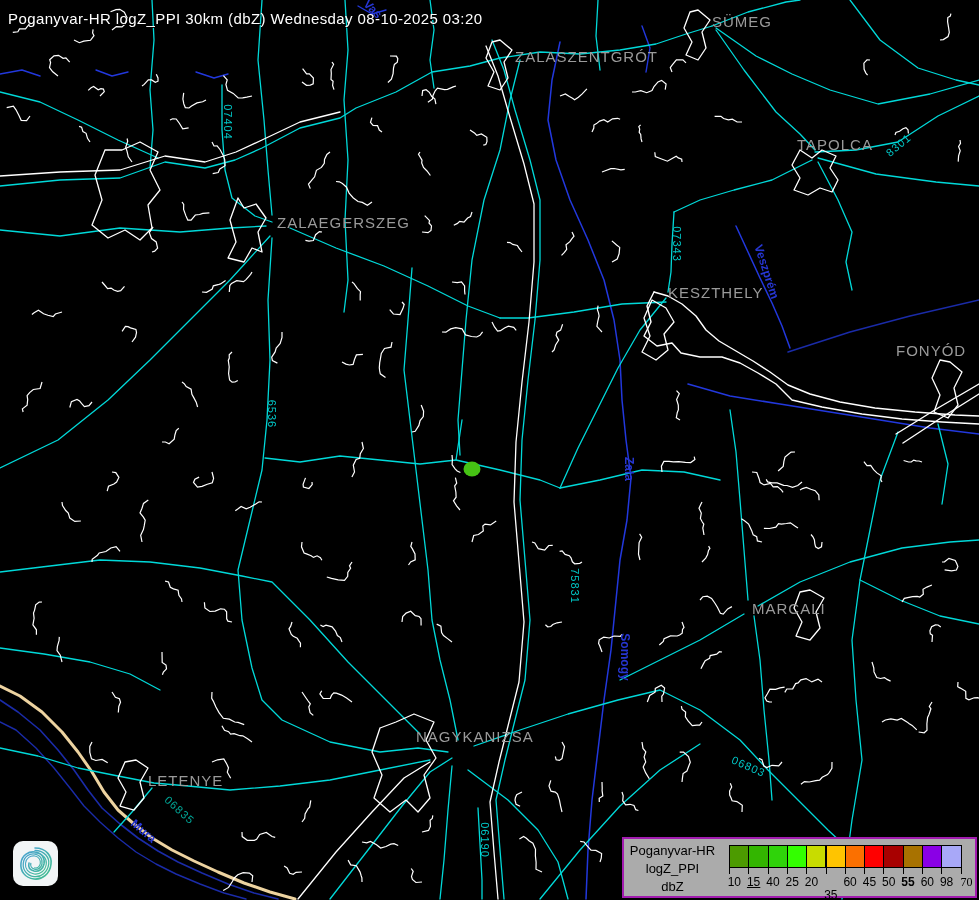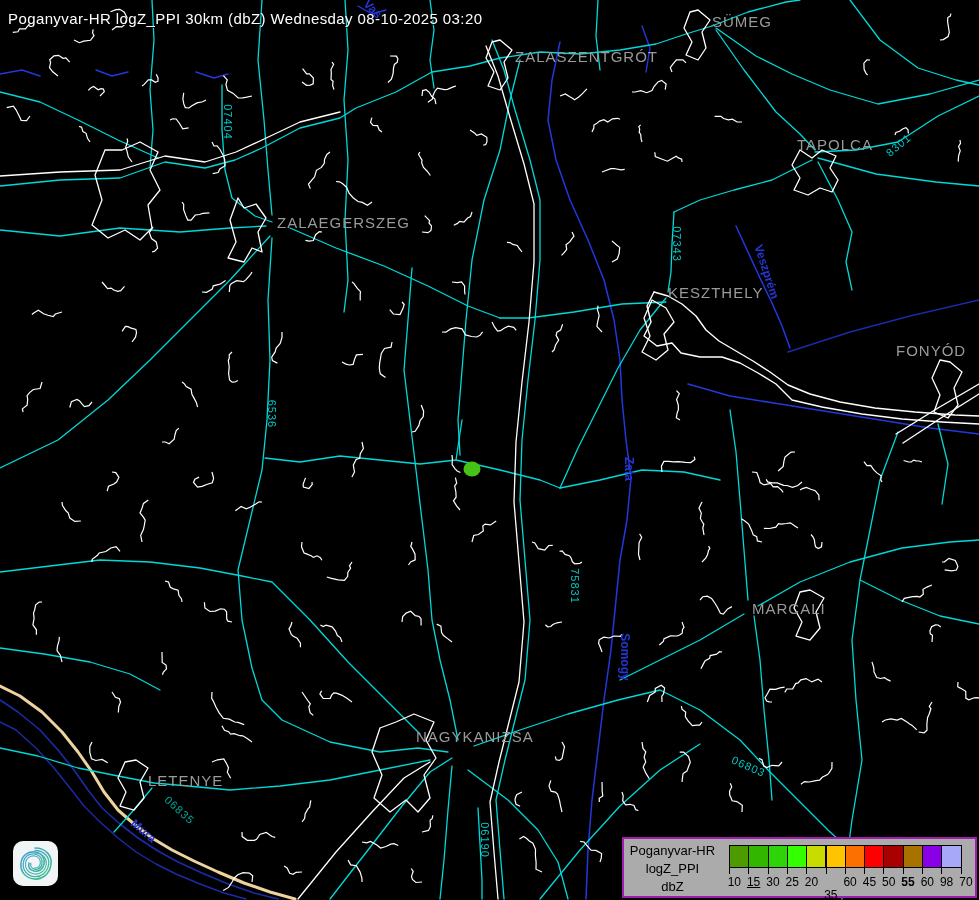--- a/index.html
+++ b/index.html
@@ -295,41 +295,41 @@
         <div class="lg-cell" style="left: 143.1px; width: 20.3px; background: rgb(255, 0, 0);"></div>
         <div class="lg-cell" style="left: 162.4px; width: 20.3px; background: rgb(168, 0, 0);"></div>
         <div class="lg-cell" style="left: 181.7px; width: 20.3px; background: rgb(168, 114, 0);"></div>
         <div class="lg-cell" style="left: 201px; width: 20.3px; background: rgb(138, 0, 230);"></div>
         <div class="lg-cell" style="left: 220.3px; width: 20.3px; background: rgb(168, 168, 248);"></div>
         <div class="lg-tick" style="left: 8px;"></div>
         <div class="lg-num" style="left: 8px;">10</div>
         <div class="lg-tick" style="left: 27.3px;"></div>
         <div class="lg-num" style="left: 27.3px; text-decoration: underline;">15</div>
         <div class="lg-tick" style="left: 46.6px;"></div>
-        <div class="lg-num" style="left: 46.6px;">30</div>
+        <div class="lg-num" style="left: 46.6px;">40</div>
         <div class="lg-tick" style="left: 65.9px;"></div>
         <div class="lg-num" style="left: 65.9px;">25</div>
         <div class="lg-tick" style="left: 85.2px;"></div>
         <div class="lg-num" style="left: 85.2px;">20</div>
         <div class="lg-tick" style="left: 104.5px;"></div>
         <div class="lg-num" style="left: 104.5px; margin-top: 13px;">35</div>
         <div class="lg-tick" style="left: 123.8px;"></div>
         <div class="lg-num" style="left: 123.8px;">60</div>
         <div class="lg-tick" style="left: 143.1px;"></div>
         <div class="lg-num" style="left: 143.1px;">45</div>
         <div class="lg-tick" style="left: 162.4px;"></div>
         <div class="lg-num" style="left: 162.4px;">50</div>
         <div class="lg-tick" style="left: 181.7px;"></div>
         <div class="lg-num" style="left: 181.7px; font-weight: bold;">55</div>
         <div class="lg-tick" style="left: 201px;"></div>
         <div class="lg-num" style="left: 201px;">60</div>
         <div class="lg-tick" style="left: 220.3px;"></div>
         <div class="lg-num" style="left: 220.3px;">98</div>
         <div class="lg-tick" style="left: 239.6px;"></div>
-        <div class="lg-num" style="left: 239.6px;">70</div>
+        <div class="lg-num" style="left: 239.6px; font-family: Liberation Serif, serif;">70</div>
       </div>
   </div>
 
   <div id="met-logo">
     <svg width="45" height="45" viewBox="0 0 45 45">
       <defs>
         <linearGradient id="swirlg" x1="0" y1="0" x2="1" y2="1">
           <stop offset="0" stop-color="#4aa0d8"></stop>
           <stop offset="1" stop-color="#3fbf8a"></stop>
         </linearGradient>

